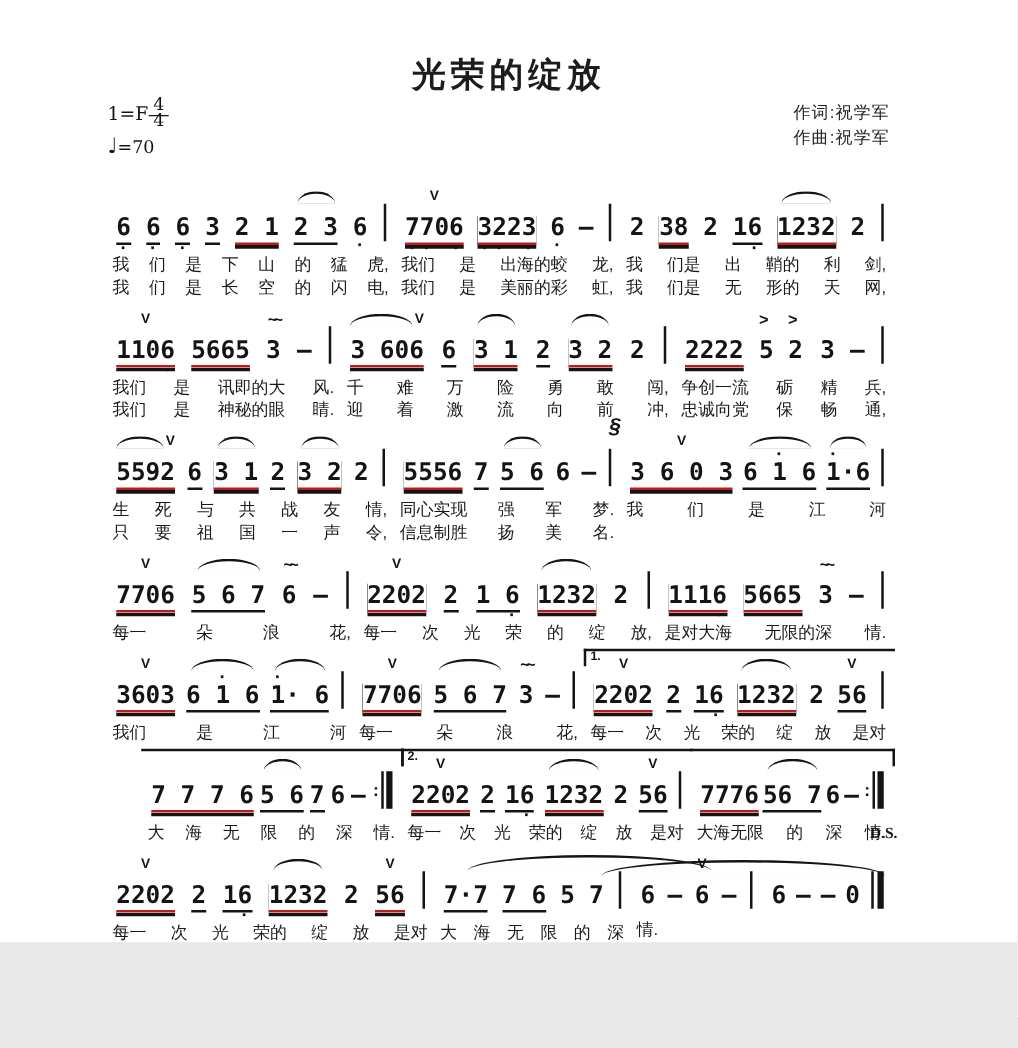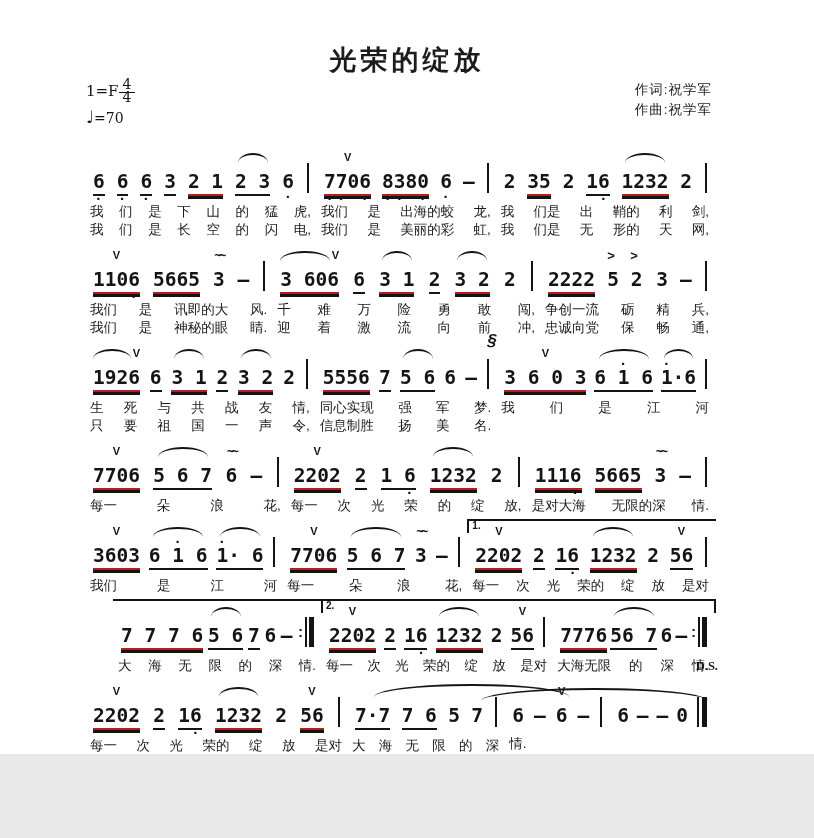--- a/index.html
+++ b/index.html
@@ -206,21 +206,21 @@
               </div>
             </div>
             <div class="grp">
               <div class="mark"></div>
               <div class="dots above">
                 <span></span>
                 <span></span>
                 <span></span>
                 <span></span>
               </div>
-              <div class="n u2">8380</div>
+              <div class="n u2">3223</div>
               <div class="dots">
                 <span>·</span>
                 <span>·</span>
                 <span></span>
                 <span>·</span>
               </div>
             </div>
             <div class="grp">
               <div class="mark"></div>
               <div class="dots above">
@@ -267,21 +267,21 @@
               <div class="dots">
                 <span></span>
               </div>
             </div>
             <div class="grp">
               <div class="mark"></div>
               <div class="dots above">
                 <span></span>
                 <span></span>
               </div>
-              <div class="n u2">35</div>
+              <div class="n u2">38</div>
               <div class="dots">
                 <span></span>
                 <span></span>
               </div>
             </div>
             <div class="grp">
               <div class="mark"></div>
               <div class="dots above">
                 <span></span>
               </div>
@@ -607,21 +607,21 @@
               <div class="mark">
                 <span class="mk-slur"></span>
                 <span class="mk-v">V</span>
               </div>
               <div class="dots above">
                 <span></span>
                 <span></span>
                 <span></span>
                 <span></span>
               </div>
-              <div class="n u2">1926</div>
+              <div class="n u2">5592</div>
               <div class="dots">
                 <span></span>
                 <span></span>
                 <span></span>
                 <span></span>
               </div>
             </div>
             <div class="grp">
               <div class="mark"></div>
               <div class="dots above">

